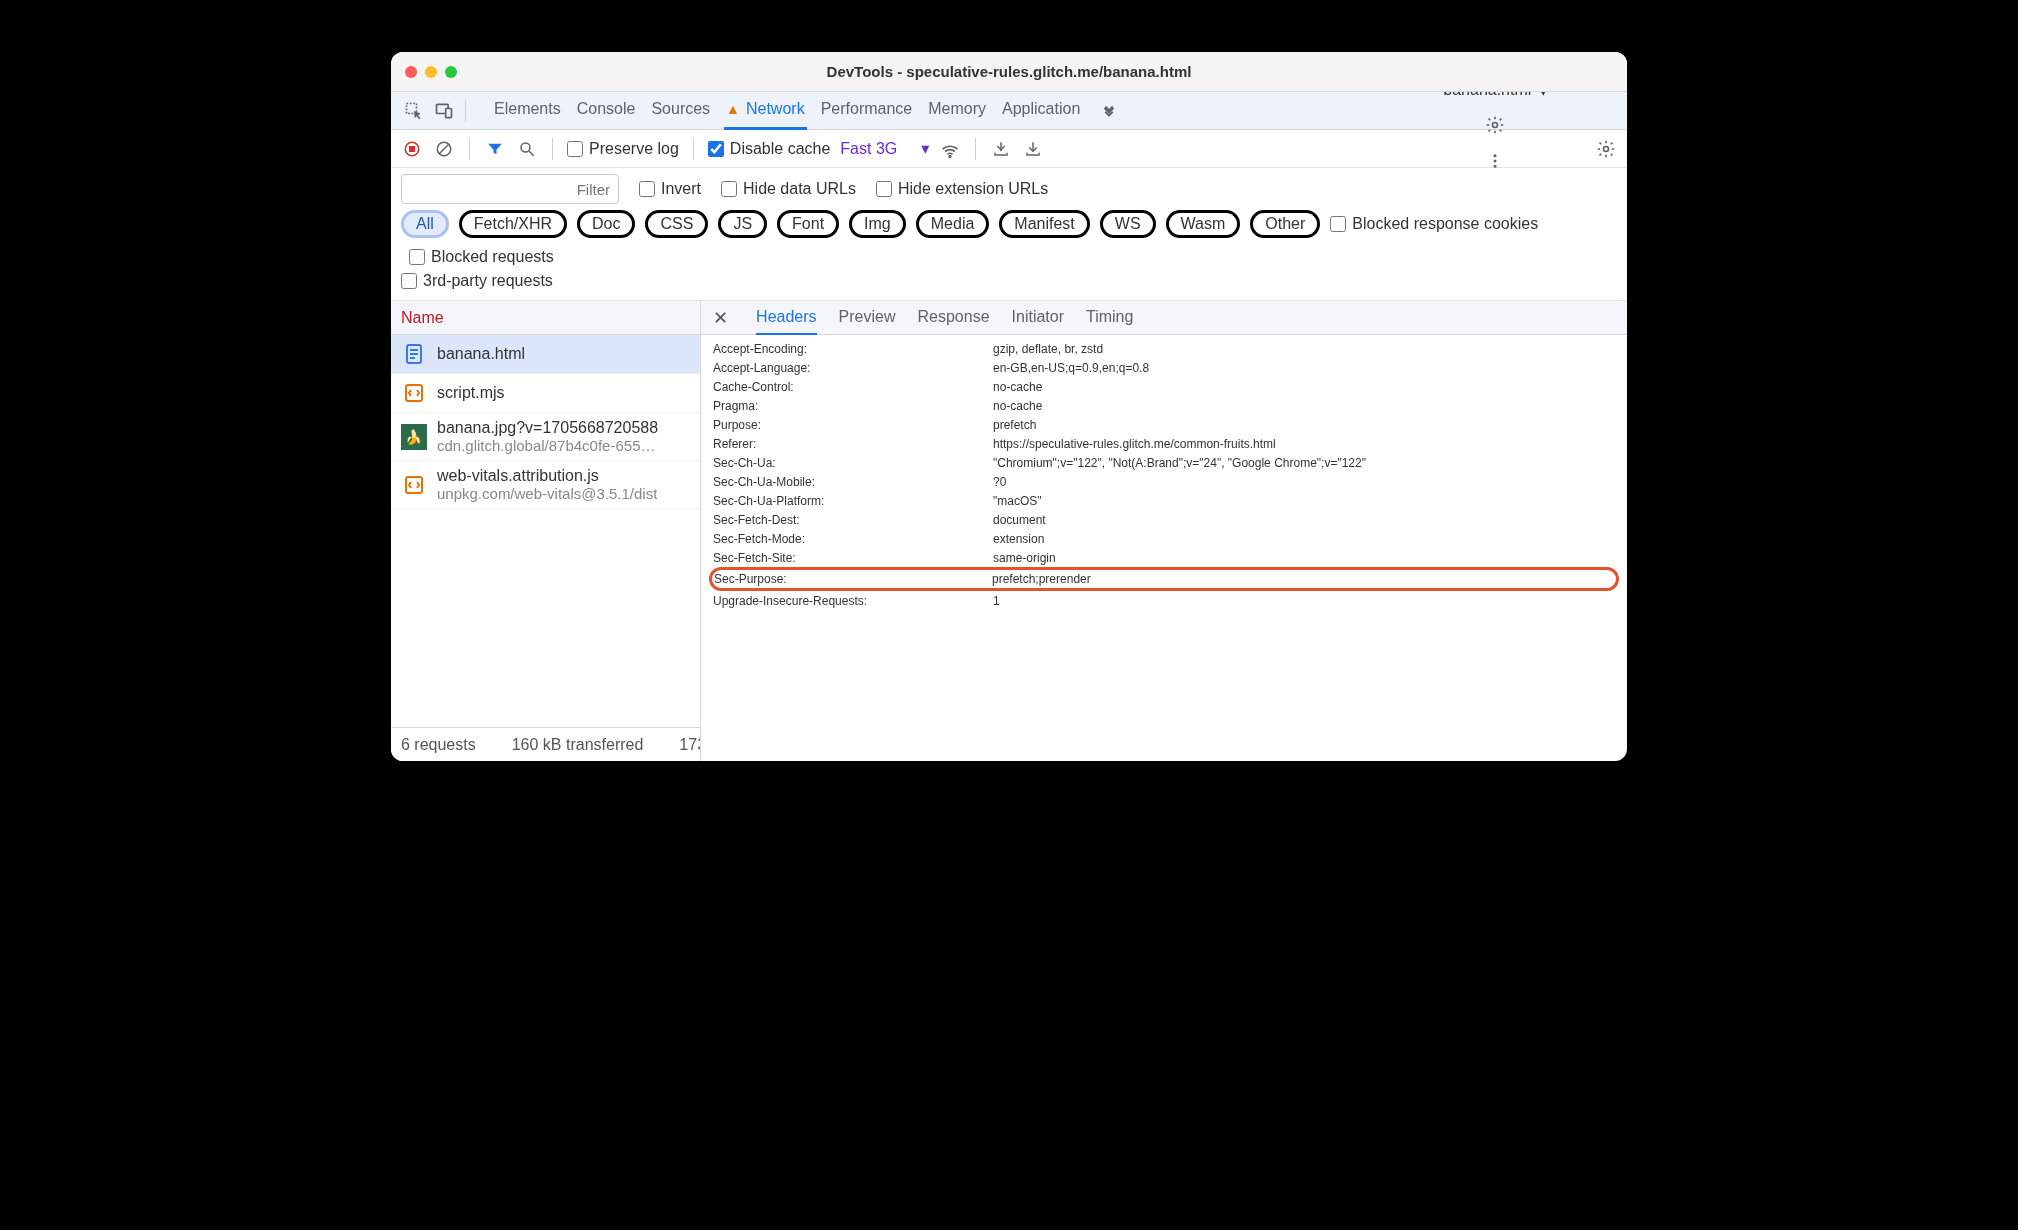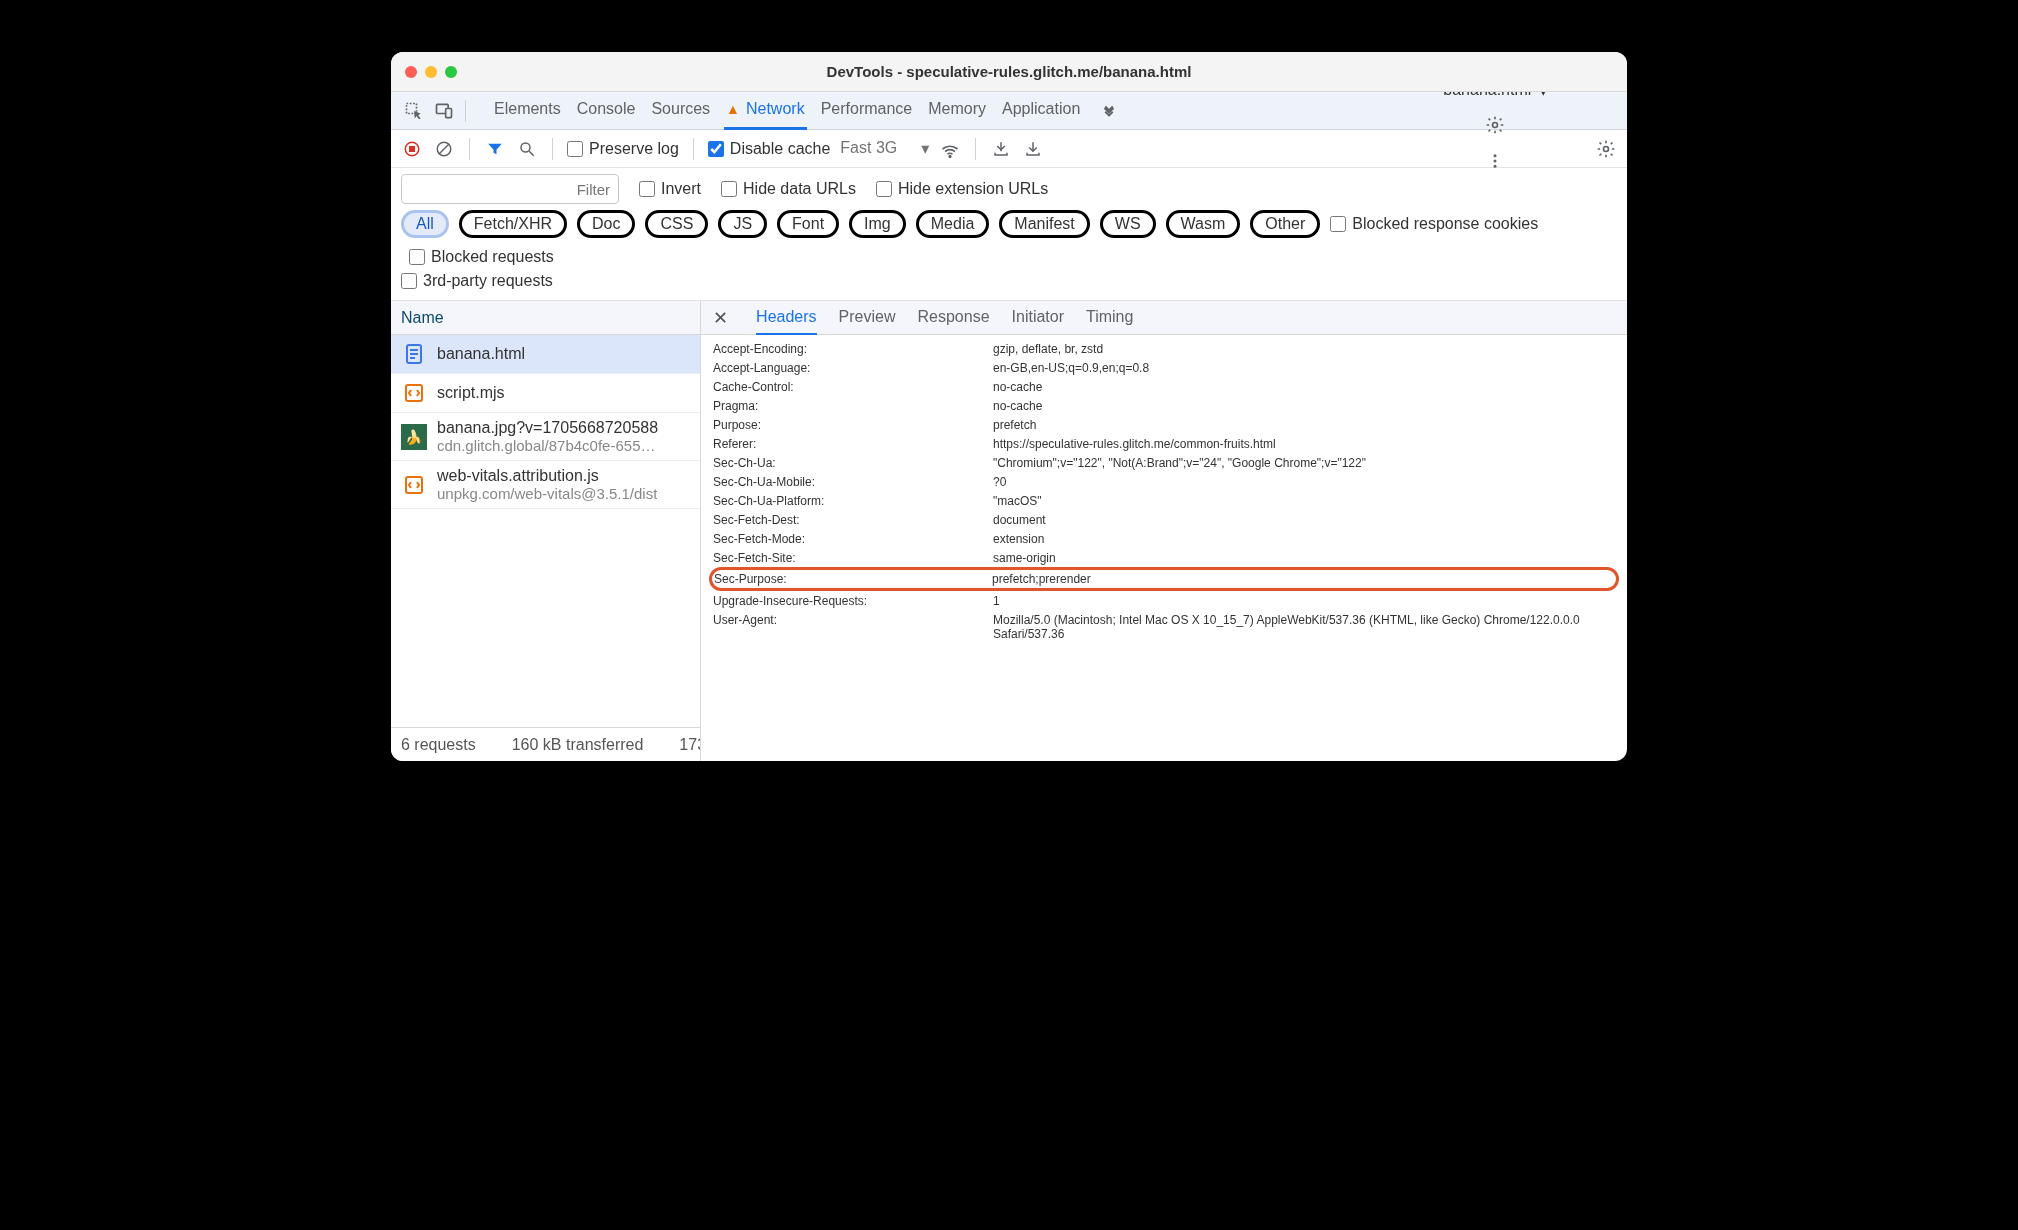--- a/index.html
+++ b/index.html
@@ -57,21 +57,21 @@
     align-items:center;
     padding: 0 10px;
     gap: 10px;
     border-bottom: 1px solid #e3e3e3;
     color:#5f6368;
   }
   .ico {width:22px;height:22px;display:inline-flex;align-items:center;justify-content:center;}
   .sep { width:1px; height:22px; background:#d0d0d0; margin:0 4px; }
   .chk { display:flex; align-items:center; gap:6px; font-size:16px; color:#333; }
   .chk input { width:16px; height:16px; accent-color:#1a73e8; }
-  .throttle { display:flex; align-items:flex-start; gap:24px; font-size:16px; color:#737373; }
+  .throttle { display:flex; align-items:center; gap:24px; font-size:16px; color:#6d28d9; }
   
   .filterrow {
     padding: 6px 10px 0 10px;
     display:flex;
     align-items:center;
     gap: 20px;
     font-size:16px;
     color:#333;
     flex-wrap:wrap;
   }
@@ -110,21 +110,21 @@
     border-right:1px solid #d8d8d8;
     display:flex;
     flex-direction:column;
     background:#fff;
   }
   .left .colhead {
     height: 34px;
     display:flex; align-items:center;
     padding: 0 10px;
     font-size:16px;
-    color:#0c4a6e;
+    color:#b91c1c;
     background:#f4f6fb;
     border-bottom:1px solid #d8d8d8;
   }
   .reqlist { flex:1; overflow:auto; }
   .reqitem {
     display:flex; align-items:center; gap:10px;
     padding: 6px 10px;
     border-bottom:1px solid #eee;
   }
   .reqitem .txt { display:flex; flex-direction:column; overflow:hidden; }
@@ -495,21 +495,17 @@
             <div class="hval">same-origin</div>
           </div>
           <div class="hrow hl">
             <div class="hkey">Sec-Purpose:</div>
             <div class="hval">prefetch;prerender</div>
           </div>
           <div class="hrow">
             <div class="hkey">Upgrade-Insecure-Requests:</div>
             <div class="hval">1</div>
           </div>
-          <div class="hrow">
-            <div class="hkey">User-Agent:</div>
-            <div class="hval">Mozilla/5.0 (Macintosh; Intel Mac OS X 10_15_7) AppleWebKit/537.36 (KHTML, like Gecko) Chrome/122.0.0.0 Safari/537.36</div>
-          </div>
         </div>
     </div>
   </div>
 
 </div>
 
 </body></html>

